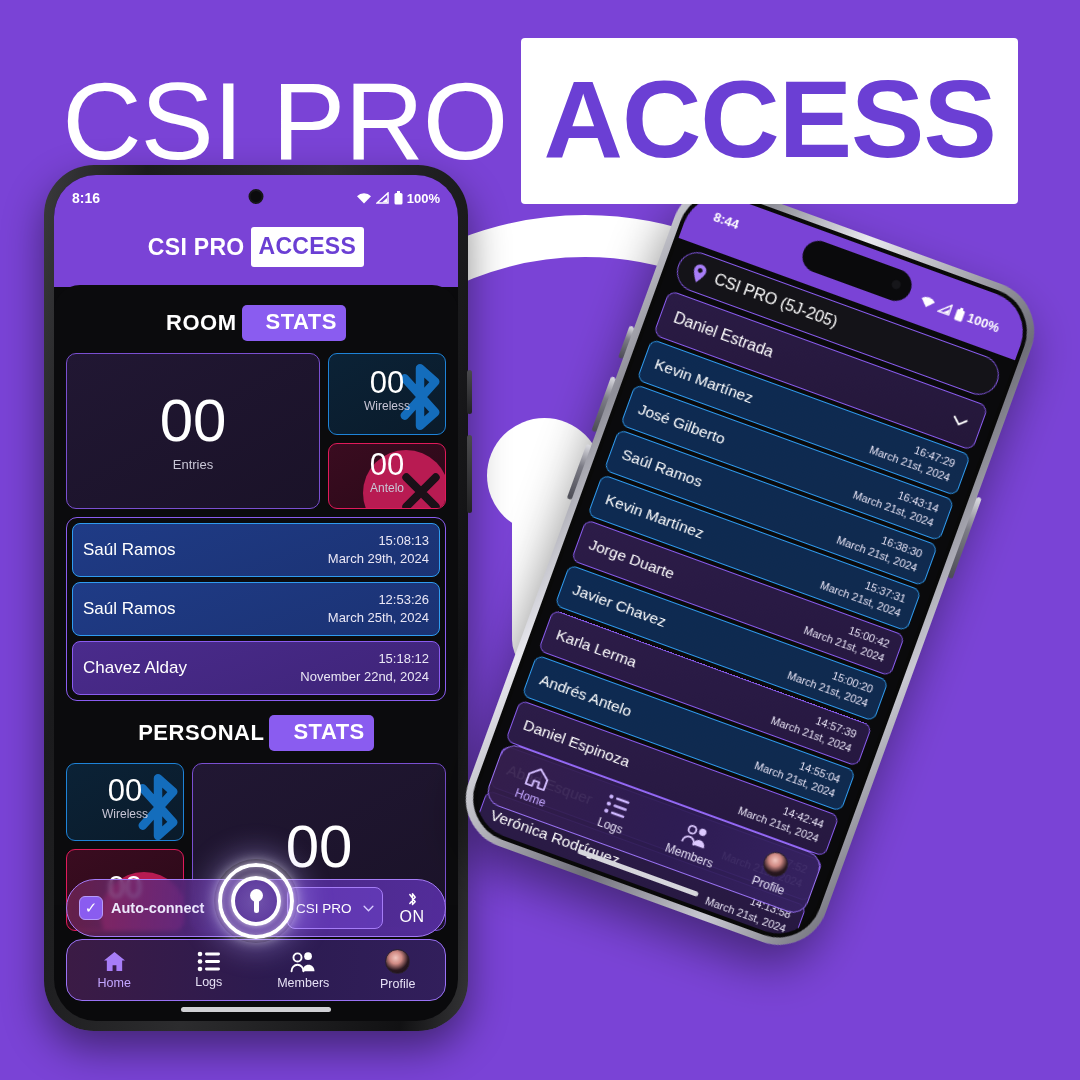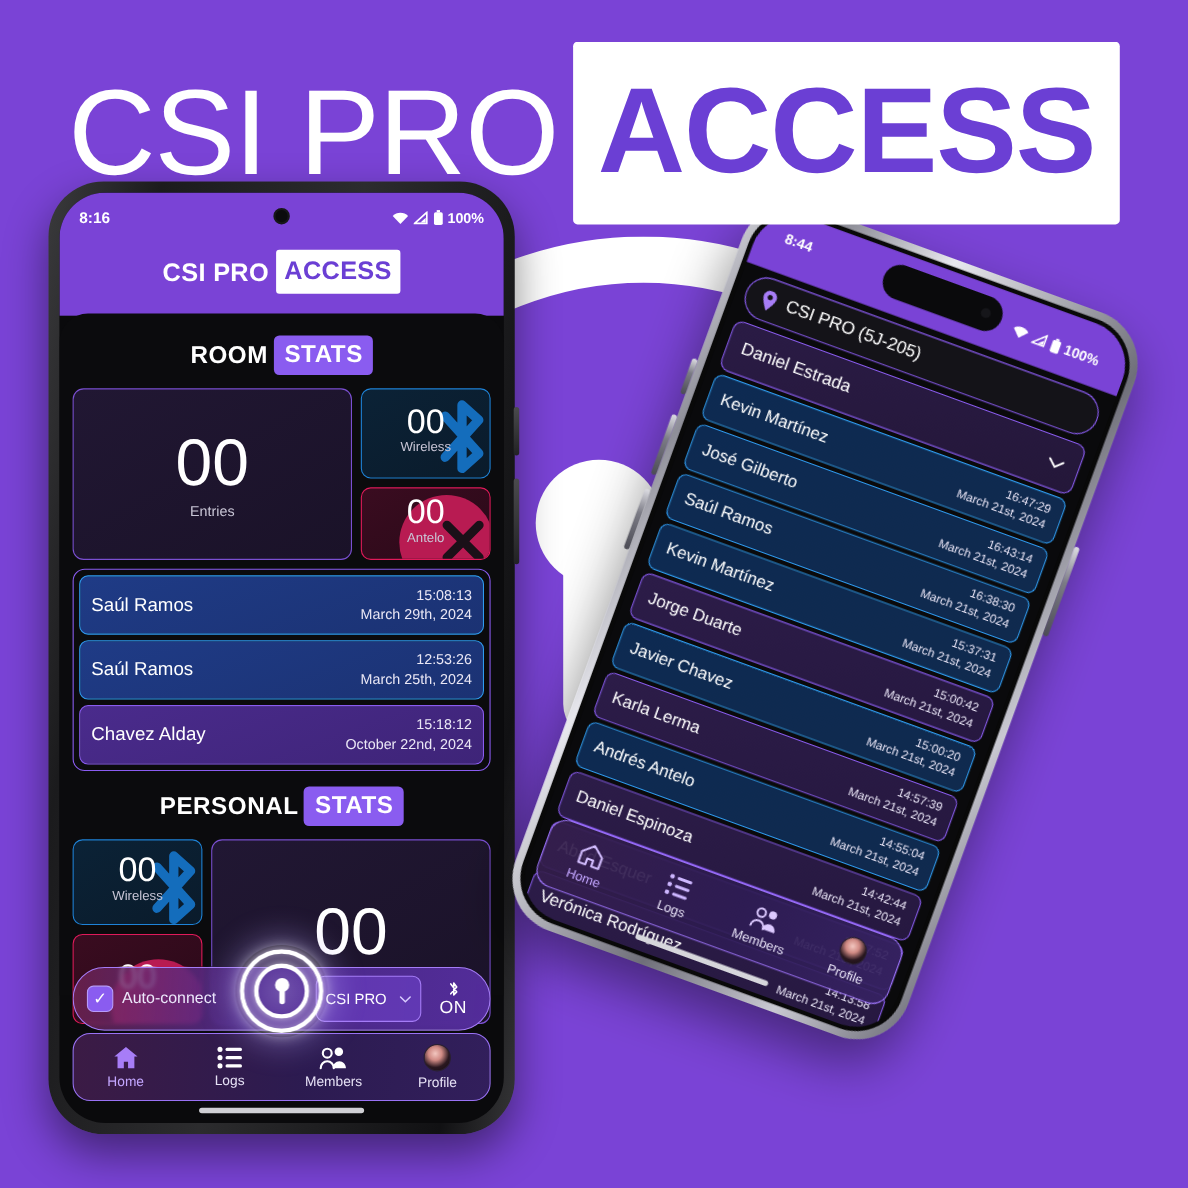--- a/index.html
+++ b/index.html
@@ -105,21 +105,21 @@
   .a-body{
     background:#0b0b0d; border-top-left-radius:26px; border-top-right-radius:26px;
     margin-top:-2px; padding:14px 12px 0 12px; position:relative; height:620px;
   }
   .sect-title{
     display:flex; align-items:center; justify-content:center; margin:6px 0 12px 0;
   }
   .sect-title .t-plain{ color:#fff; font-size:22px; font-weight:700; letter-spacing:.5px; padding-right:5px;}
   .sect-title .t-box{
     background:#8a5cf0; color:#fff; font-size:22px; font-weight:700;
-    padding:4px 9px 6px 10px; border-radius:5px; letter-spacing:.5px;
+    padding:4px 9px 6px 24px; border-radius:5px; letter-spacing:.5px;
   }
 
   .stats-row{ display:flex; gap:8px; }
   .card-entries{
     flex:1; height:156px; border:1.5px solid #7a4fd1; border-radius:10px;
     background:linear-gradient(150deg,#211733 0%,#1a1228 100%);
     display:flex; flex-direction:column; align-items:center; justify-content:center;
   }
   .card-entries .num{ color:#fff; font-size:60px; font-weight:300; line-height:1; }
   .card-entries .lbl{ color:#c9c6d6; font-size:13px; margin-top:6px; }
@@ -185,21 +185,21 @@
     border:1.5px solid #a57cf7; border-radius:30px;
     background:linear-gradient(95deg, rgba(120,40,90,.72) 0%, rgba(78,42,140,.92) 42%, rgba(86,46,160,.95) 100%);
     display:flex; align-items:center; padding:0 12px; gap:8px; z-index:7;
     backdrop-filter:blur(2px);
   }
   .cb-check{
     width:24px; height:24px; border-radius:6px; background:#8a5cf0;
     border:1.5px solid #b79bfb; display:flex; align-items:center; justify-content:center;
     color:#fff; font-size:15px; flex:0 0 auto;
   }
-  .cb-label{ color:#ece8fb; font-size:14.5px; white-space:nowrap; }
+  .cb-label{ color:#ece8fb; font-size:14.5px; white-space:nowrap;font-weight:bold; }
   .cb-spacer{ flex:1; }
   .cb-select{
     width:96px; height:42px; border:1.5px solid #a57cf7; border-radius:8px;
     background:rgba(120,74,220,.45); display:flex; align-items:center;
     justify-content:space-between; padding:0 8px; color:#fff; font-size:13.5px;
   }
   .cb-bt{ width:42px; text-align:center; color:#fff; }
   .cb-bt .ic{ font-size:16px; line-height:1; }
   .cb-bt .on{ font-size:16px; letter-spacing:.5px; }
 
@@ -439,21 +439,21 @@
             <span class="nm">Saúl Ramos</span>
             <span class="meta">
               <span>12:53:26</span><br>
               <span>March 25th, 2024</span>
             </span>
           </div>
           <div class="log-row purple">
             <span class="nm">Chavez Alday</span>
             <span class="meta">
               <span>15:18:12</span><br>
-              <span>October 22nd, 2024</span>
+              <span>November 22nd, 2024</span>
             </span>
           </div>
         </div>
 
         <div class="a-personal">
           <div class="sect-title">
             <span class="t-plain">PERSONAL</span>
             <span class="t-box">STATS</span>
           </div>
           <div class="stats-row2">

